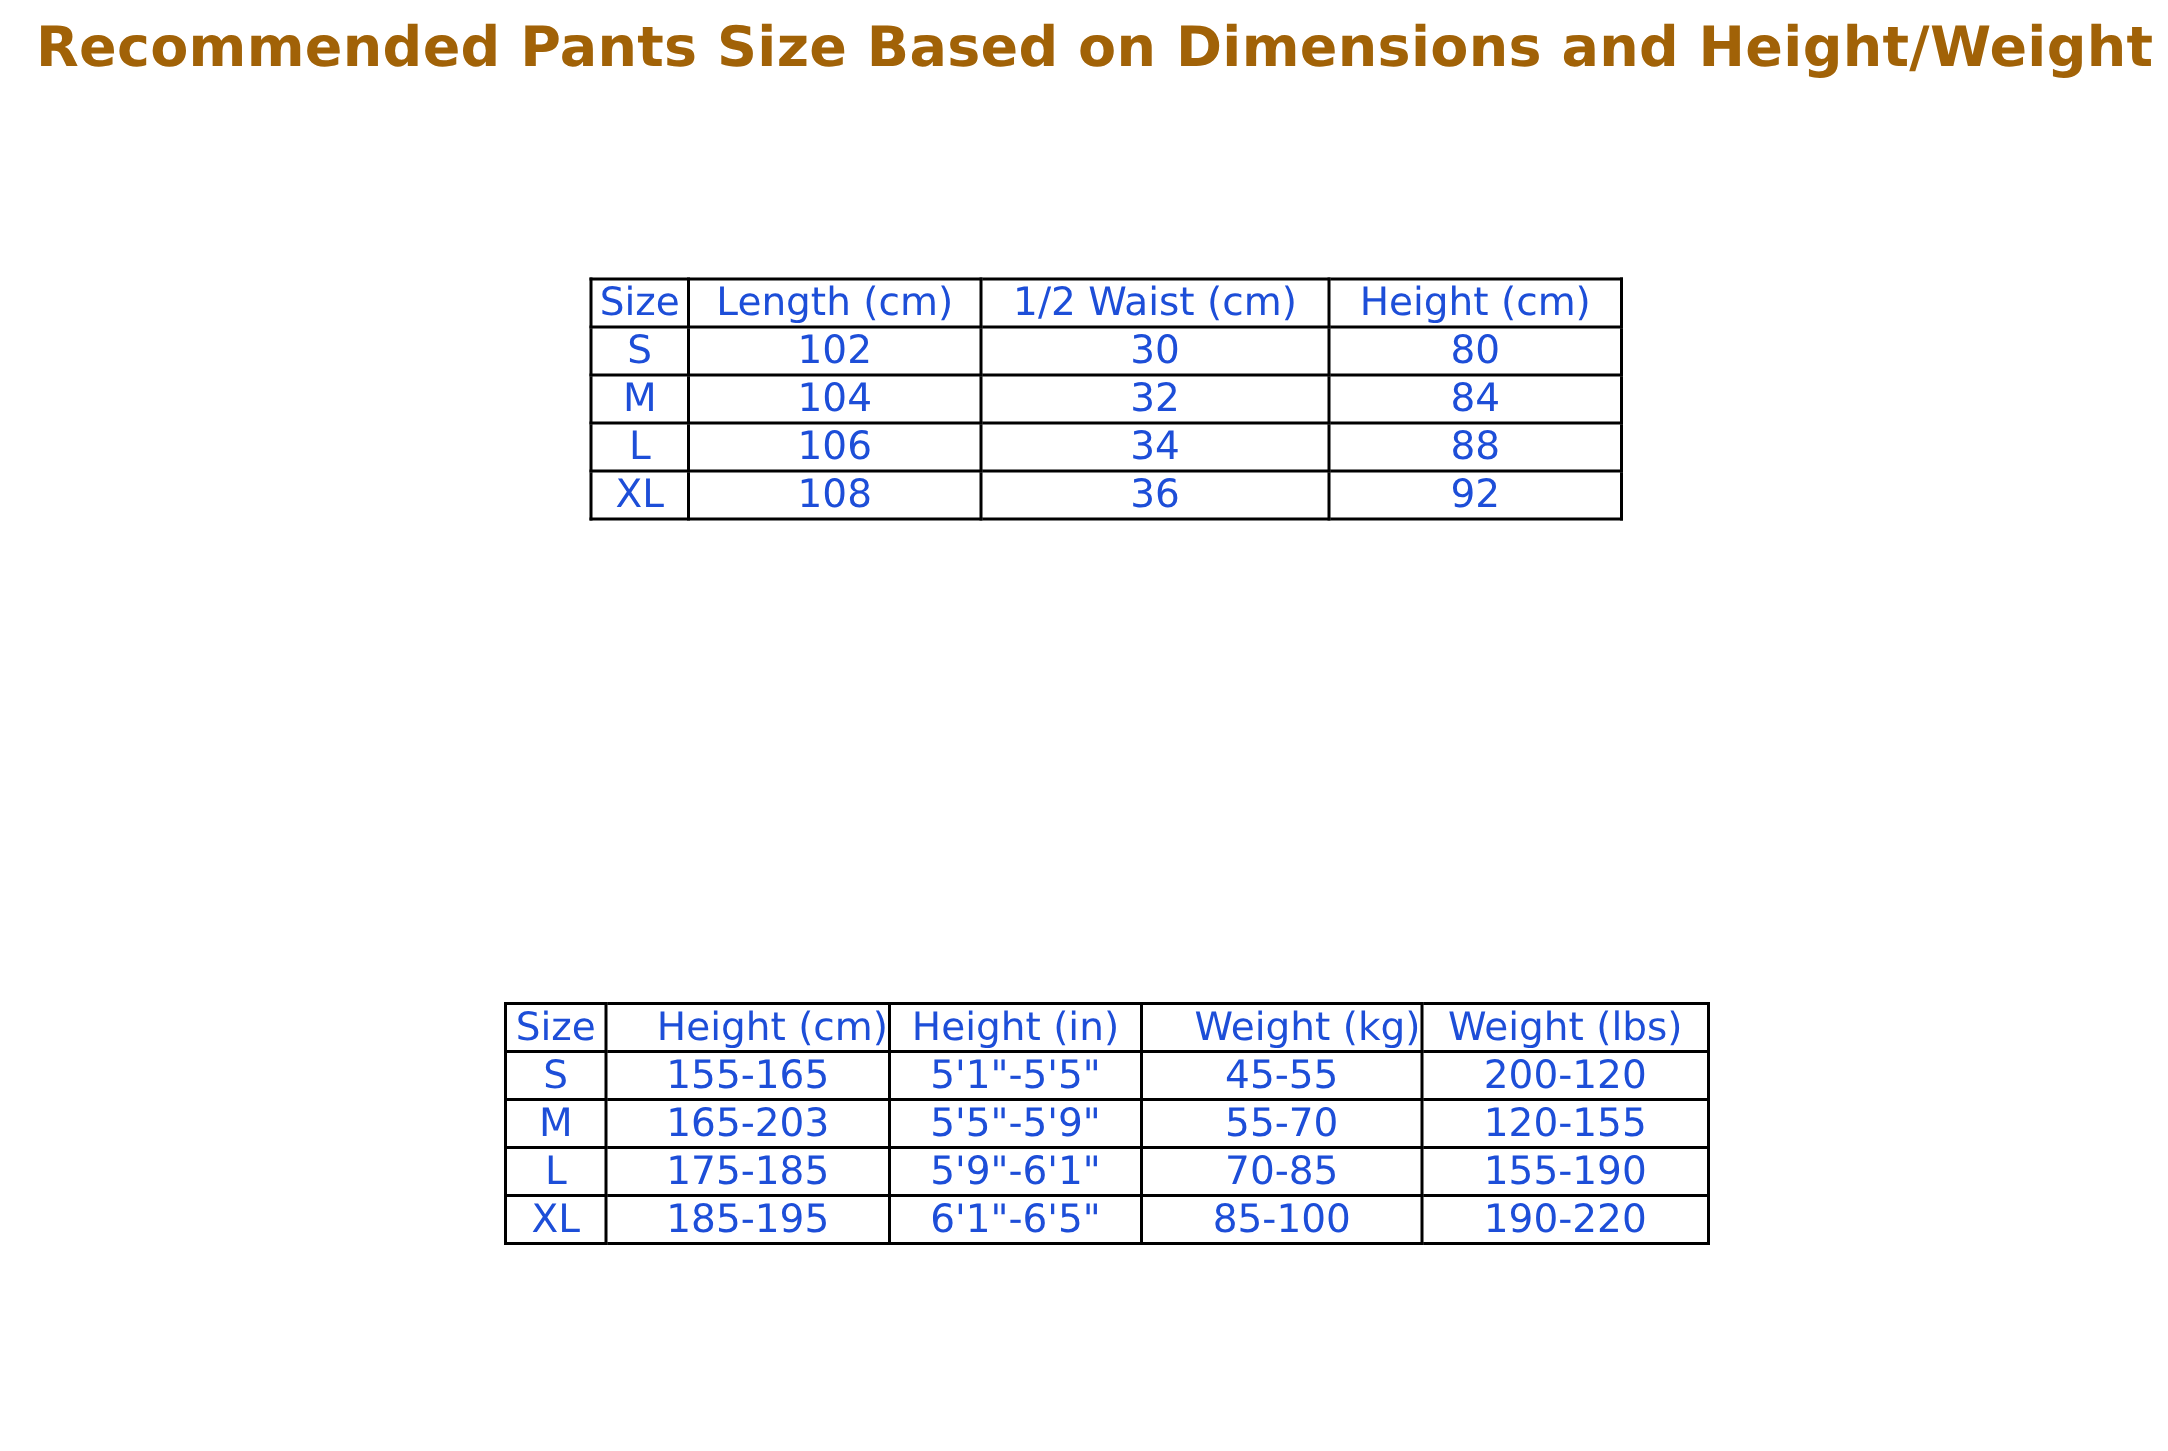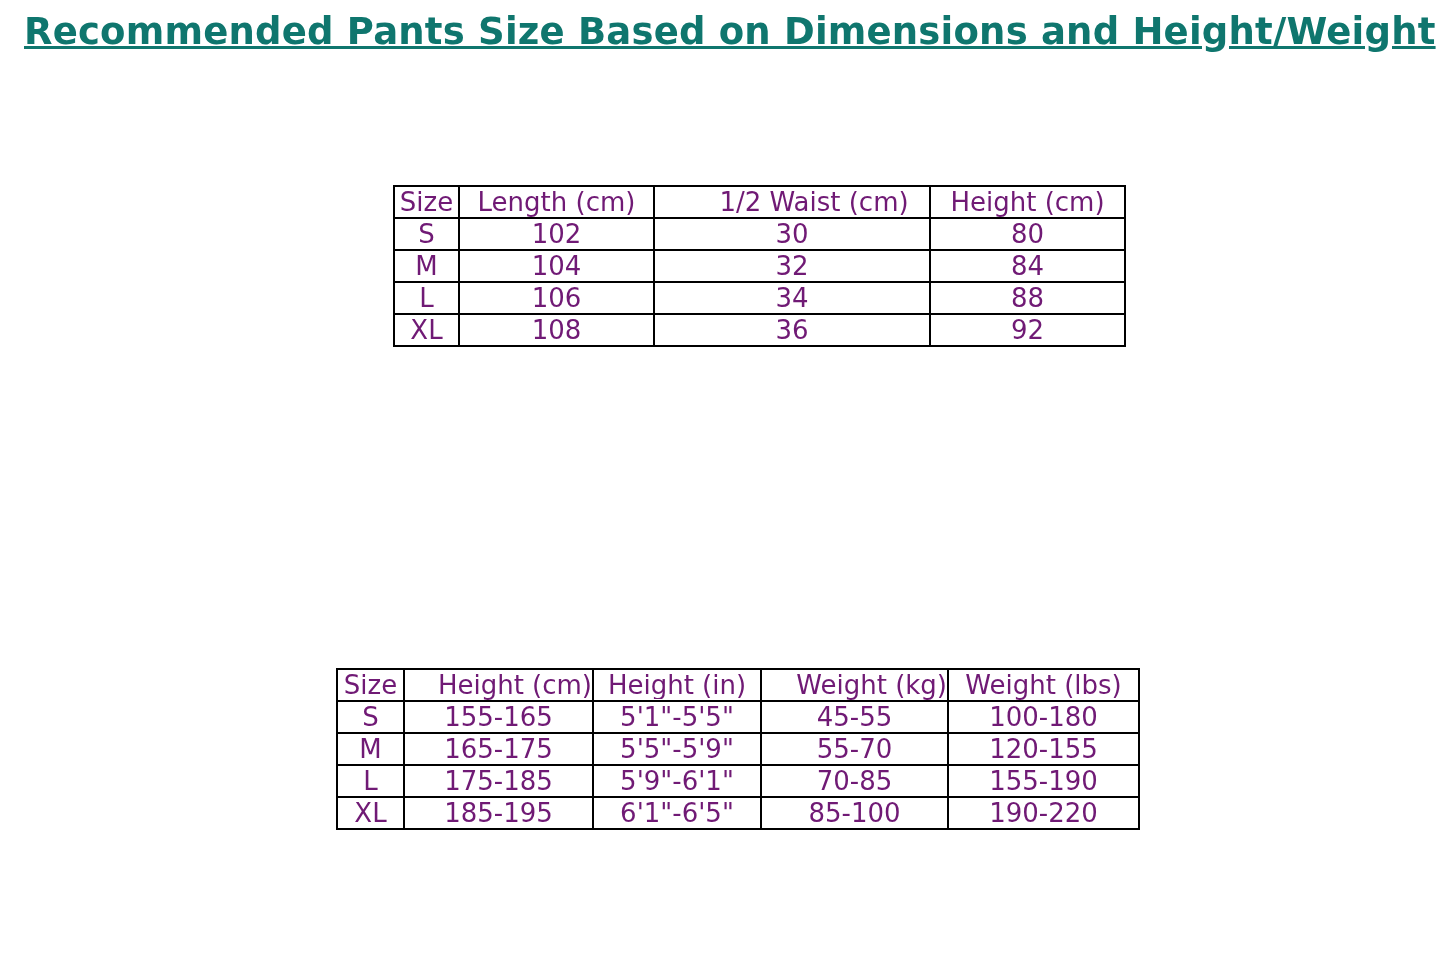--- a/index.html
+++ b/index.html
@@ -15,51 +15,50 @@
     font-family: "DejaVu Sans", sans-serif;
     color: #333333;
   }
   .figure-title {
     position: absolute;
     left: 24px;
     top: 10px;
     margin: 0;
     font-size: 37px;
     font-weight: bold;
-    color: #0f766e;
+    color: #a16207;
     white-space: nowrap;
     letter-spacing: 0.2px;
-    text-decoration: underline;
   }
   table.sizing-table {
     position: absolute;
     border-collapse: collapse;
     table-layout: fixed;
     background: #ffffff;
     font-size: 26px;
-    color: #701a75;
+    color: #1d4ed8;
     text-align: center;
   }
   table.sizing-table th,
   table.sizing-table td {
     border: 2px solid #000000;
     padding: 0;
     font-weight: normal;
     white-space: nowrap;
     overflow: hidden;
   }
   table.sizing-table tr {
     height: 32px;
     line-height: 30px;
   }
   
   .table-dimensions { left: 393px; top: 185px; }
   .table-dimensions th:nth-child(1) { width: 63px;  }
   .table-dimensions th:nth-child(2) { width: 193px; }
-  .table-dimensions th:nth-child(3) { width: 230px; padding-left: 44px; }
+  .table-dimensions th:nth-child(3) { width: 230px; }
   .table-dimensions th:nth-child(4) { width: 193px; }
   
   .table-heightweight { left: 336px; top: 668px; }
   .table-heightweight th:nth-child(1) { width: 65px;  }
   .table-heightweight th:nth-child(2) { width: 187px; text-align: right; }
   .table-heightweight th:nth-child(3) { width: 166px; border-radius: 13px; }
   .table-heightweight th:nth-child(4) { width: 185px; text-align: right; }
   .table-heightweight th:nth-child(5) { width: 189px; }
 </style>
 </head>
@@ -114,25 +113,25 @@
           <th>Weight (kg)</th>
           <th>Weight (lbs)</th>
         </tr>
       </thead>
       <tbody>
         <tr>
           <td>S</td>
           <td>155-165</td>
           <td>5'1"-5'5"</td>
           <td>45-55</td>
-          <td>100-180</td>
+          <td>200-120</td>
         </tr>
         <tr>
           <td>M</td>
-          <td>165-175</td>
+          <td>165-203</td>
           <td>5'5"-5'9"</td>
           <td>55-70</td>
           <td>120-155</td>
         </tr>
         <tr>
           <td>L</td>
           <td>175-185</td>
           <td>5'9"-6'1"</td>
           <td>70-85</td>
           <td>155-190</td>

